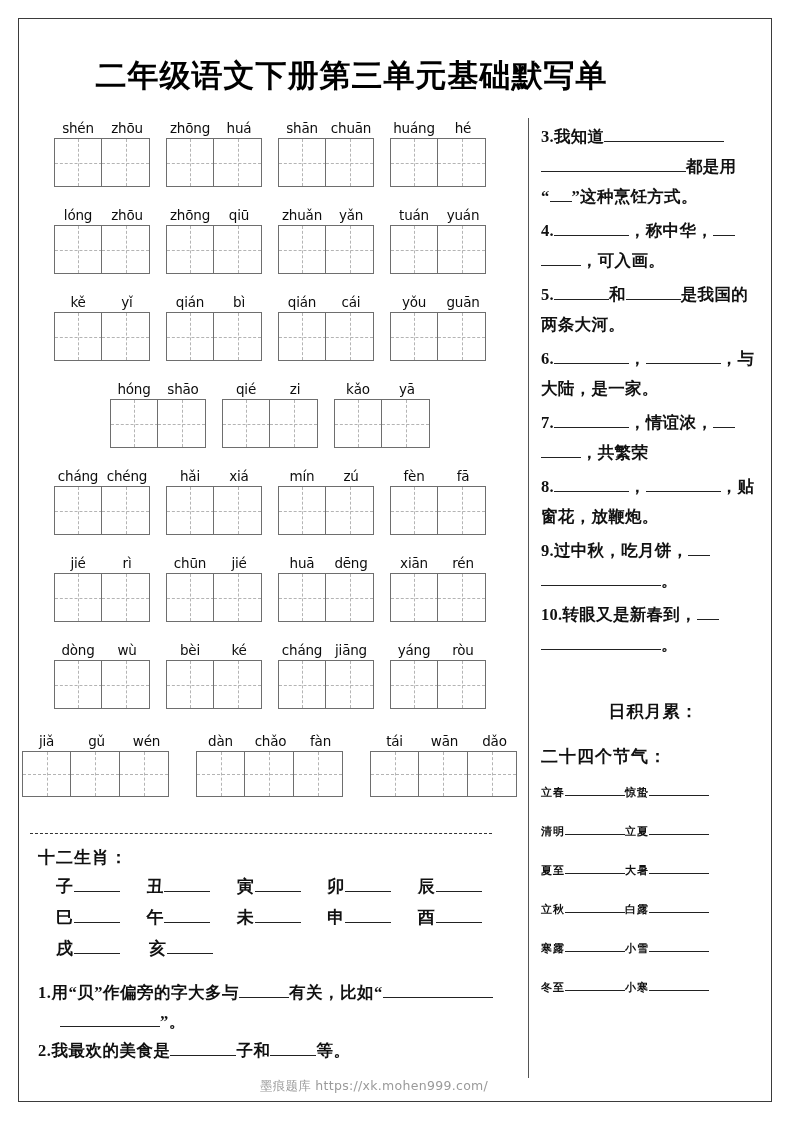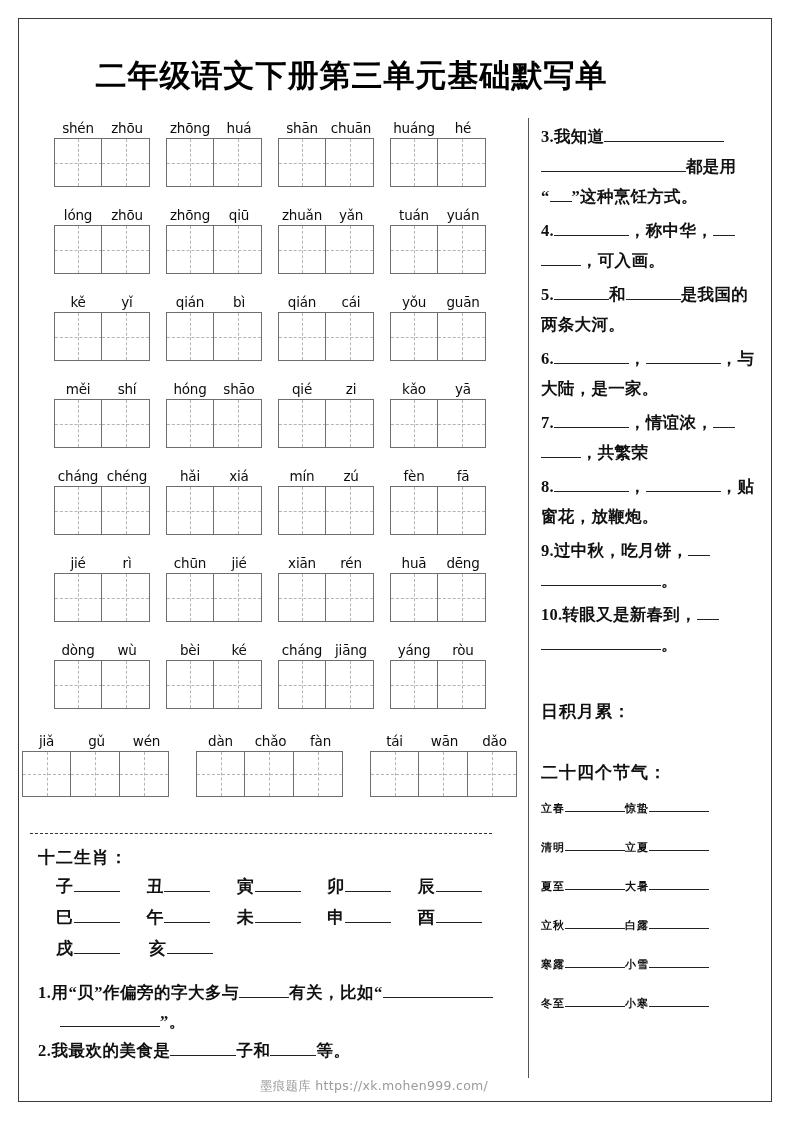--- a/index.html
+++ b/index.html
@@ -223,21 +223,22 @@
   .accum {
     position: absolute;
     left: 541px;
     top: 700px;
     width: 225px;
   }
   .accum-title {
     font-size: 17px;
     font-weight: 700;
     letter-spacing: 1px;
-    margin-bottom: 38px;
+    margin-bottom: 22px;
+    text-align: center;
   }
   .terms-title {
     font-size: 17px;
     font-weight: 700;
     letter-spacing: 1px;
     margin-bottom: 12px;
     font-family: Liberation Serif, serif;
   }
   .term-row {
     font-size: 11px;
@@ -404,30 +405,20 @@
             <div class="tz-box"></div>
           </div>
         </div>
       </div>
     </div>
 
     <div class="pin-row">
       <div class="groups">
         <div class="pin-group">
           <div class="pin-labels">
-            <div class="pin-label">měi</div>
-            <div class="pin-label">shí</div>
-          </div>
-          <div class="pin-boxes">
-            <div class="tz-box"></div>
-            <div class="tz-box"></div>
-          </div>
-        </div>
-        <div class="pin-group">
-          <div class="pin-labels">
             <div class="pin-label">hóng</div>
             <div class="pin-label">shāo</div>
           </div>
           <div class="pin-boxes">
             <div class="tz-box"></div>
             <div class="tz-box"></div>
           </div>
         </div>
         <div class="pin-group">
           <div class="pin-labels">
@@ -514,32 +505,32 @@
             <div class="pin-label">chūn</div>
             <div class="pin-label">jié</div>
           </div>
           <div class="pin-boxes">
             <div class="tz-box"></div>
             <div class="tz-box"></div>
           </div>
         </div>
         <div class="pin-group">
           <div class="pin-labels">
+            <div class="pin-label">huā</div>
+            <div class="pin-label">dēng</div>
+          </div>
+          <div class="pin-boxes">
+            <div class="tz-box"></div>
+            <div class="tz-box"></div>
+          </div>
+        </div>
+        <div class="pin-group">
+          <div class="pin-labels">
             <div class="pin-label">xiān</div>
             <div class="pin-label">rén</div>
-          </div>
-          <div class="pin-boxes">
-            <div class="tz-box"></div>
-            <div class="tz-box"></div>
-          </div>
-        </div>
-        <div class="pin-group">
-          <div class="pin-labels">
-            <div class="pin-label">huā</div>
-            <div class="pin-label">dēng</div>
           </div>
           <div class="pin-boxes">
             <div class="tz-box"></div>
             <div class="tz-box"></div>
           </div>
         </div>
       </div>
     </div>
 
     <div class="pin-row">

